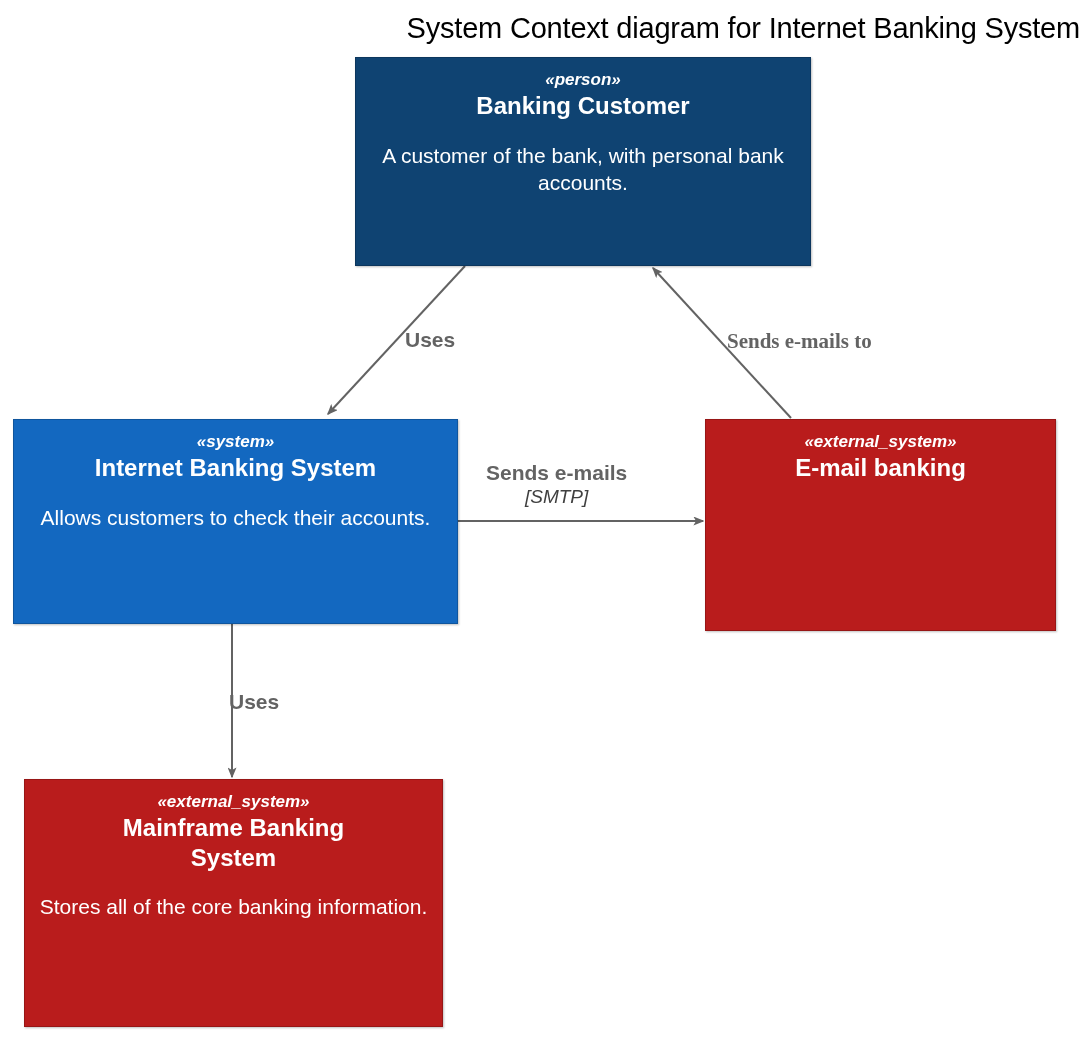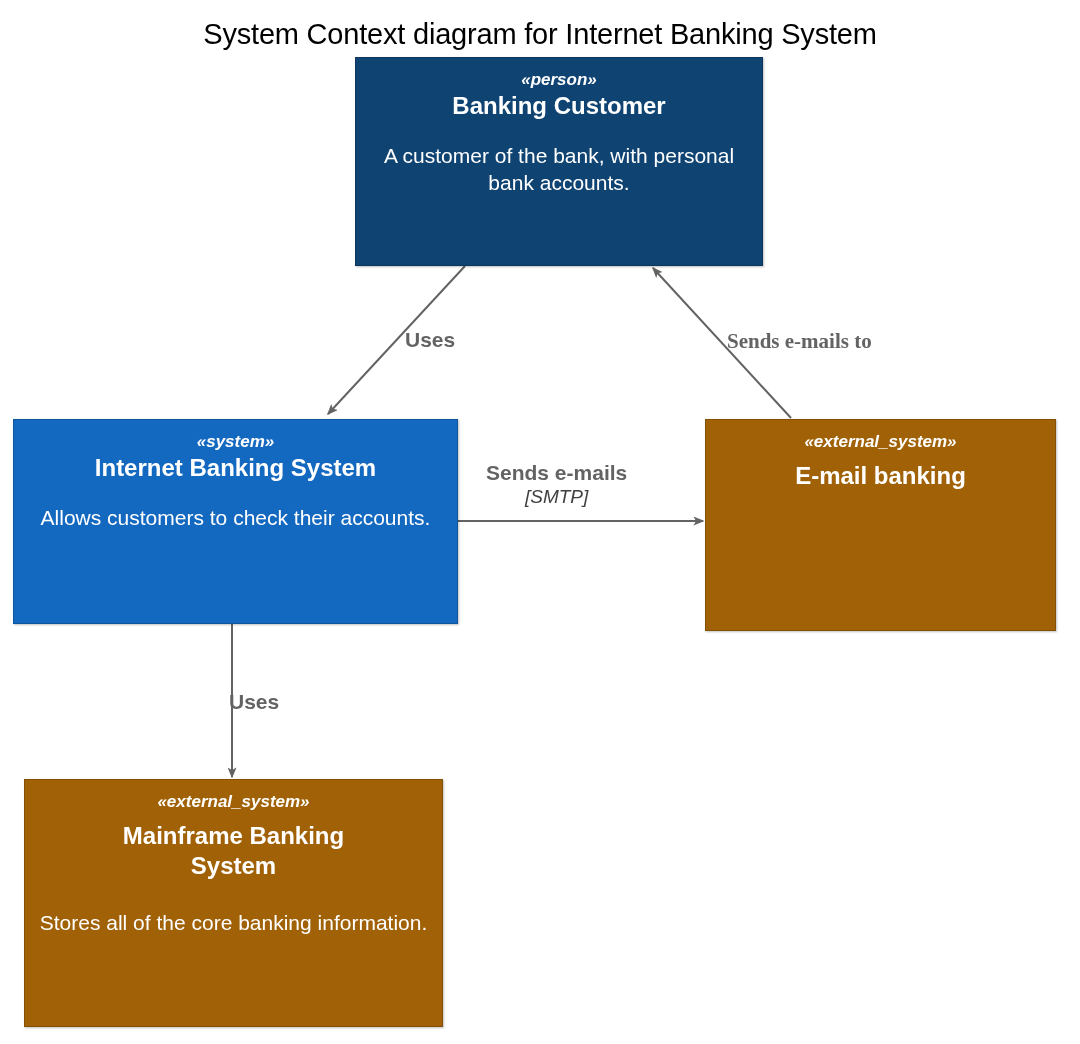--- a/index.html
+++ b/index.html
@@ -11,23 +11,23 @@
     position: relative;
     width: 1080px;
     height: 1044px;
     background: #ffffff;
     font-family: "Liberation Sans", sans-serif;
     overflow: hidden;
   }
   #diagram-title {
     position: absolute;
     left: 0;
-    top: 18px;
+    top: 12px;
     width: 1080px;
-    text-align: center;
+    text-align: right;
     font-size: 29px;
     font-weight: 400;
     color: #000000;
     letter-spacing: -0.2px;
   }
   svg#edges {
     position: absolute;
     left: 0;
     top: 0;
     width: 1080px;
@@ -59,21 +59,21 @@
     line-height: 1.22;
   }
   .node .desc {
     font-size: 21px;
     font-weight: 400;
     line-height: 1.28;
     margin-top: 22px;
   }
   .node.person { background: #0f4372; }
   .node.system { background: #1368c0; }
-  .node.external { background: #a16207; gap: 8px; }
+  .node.external { background: #b91c1c; }
 
   .edge-label {
     position: absolute;
     color: #636363;
     font-size: 21px;
     font-weight: 700;
     line-height: 1.18;
     white-space: nowrap;
   }
   .edge-label .tech {
@@ -101,21 +101,21 @@
 
     <line x1="465" y1="266" x2="328" y2="414" stroke="#636363" stroke-width="2" marker-end="url(#arrowhead)"></line>
 
     <line x1="791" y1="418" x2="653" y2="268" stroke="#636363" stroke-width="2" marker-end="url(#arrowhead)"></line>
 
     <line x1="458" y1="521" x2="703" y2="521" stroke="#636363" stroke-width="2" marker-end="url(#arrowhead)"></line>
 
     <line x1="232" y1="624" x2="232" y2="777" stroke="#636363" stroke-width="2" marker-end="url(#arrowhead)"></line>
   </svg>
 
-  <div class="node person" style="left:355px; top:57px; width:408px; height:209px;text-align:center;">
+  <div class="node person" style="left:355px; top:57px; width:456px; height:209px;text-align:center;">
     <div class="stereotype">«person»</div>
     <div class="name">Banking Customer</div>
     <div class="desc">A customer of the bank, with personal bank accounts.</div>
   </div>
 
   <div class="node system" style="left:13px; top:419px; width:445px; height:205px;">
     <div class="stereotype">«system»</div>
     <div class="name">Internet Banking System</div>
     <div class="desc">Allows customers to check their accounts.</div>
   </div>

